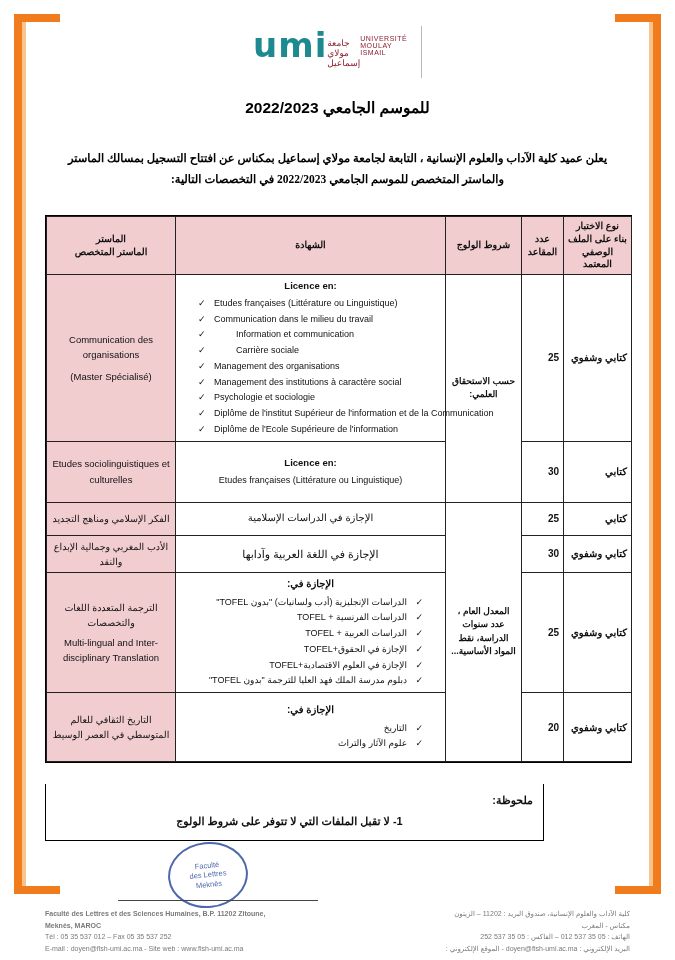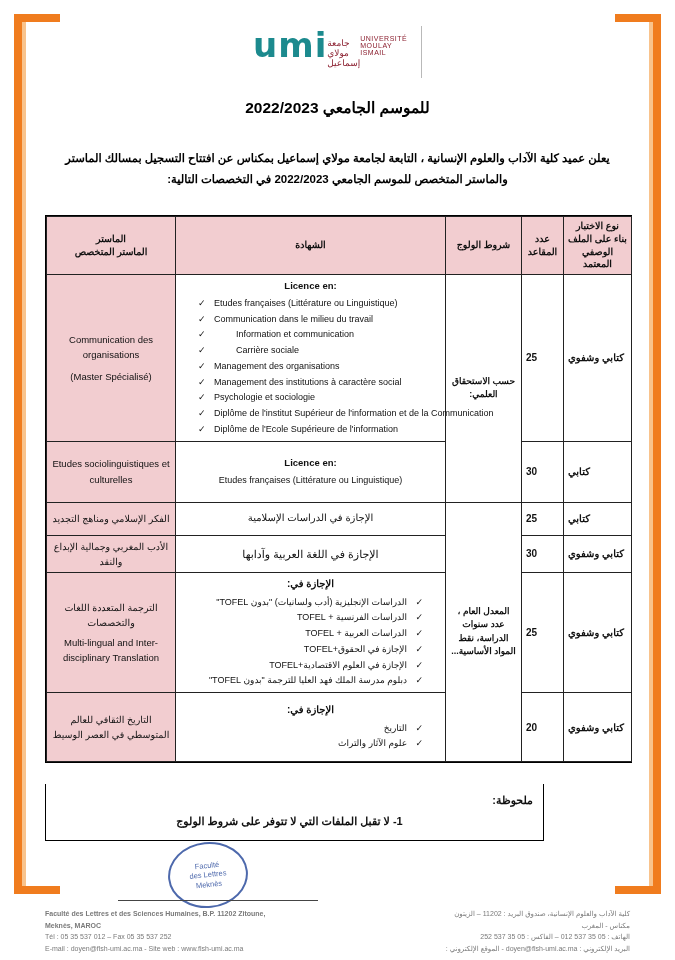--- a/index.html
+++ b/index.html
@@ -159,20 +159,21 @@
   }
   .intro {
     position: absolute;
     left: 52px; right: 52px; top: 148px;
     direction: rtl;
     text-align: center;
     font-size: 11.5px;
     font-weight: bold;
     line-height: 1.85;
     color: #000;
+    font-family: Liberation Serif, serif;
   }
 
   
   .table-wrap {
     position: absolute;
     left: 45px;
     top: 215px;
     width: 585px;
     border: 1px solid #000;
   }
@@ -195,21 +196,21 @@
     height: 42px;
     line-height: 1.35;
   }
   .col-type   { width: 68px; }
   .col-seats  { width: 42px; }
   .col-cond   { width: 76px; }
   .col-dipl   { width: 270px; }
   .col-master { width: 129px; }
 
   td.c-type, td.c-seats {
-    text-align: left;
+    text-align: right;
     font-size: 10px;
     font-weight: bold;
   }
   td.c-cond {
     text-align: center;
     font-size: 9px;
     font-weight: bold;
     line-height: 1.5;
   }
   td.c-dipl {

